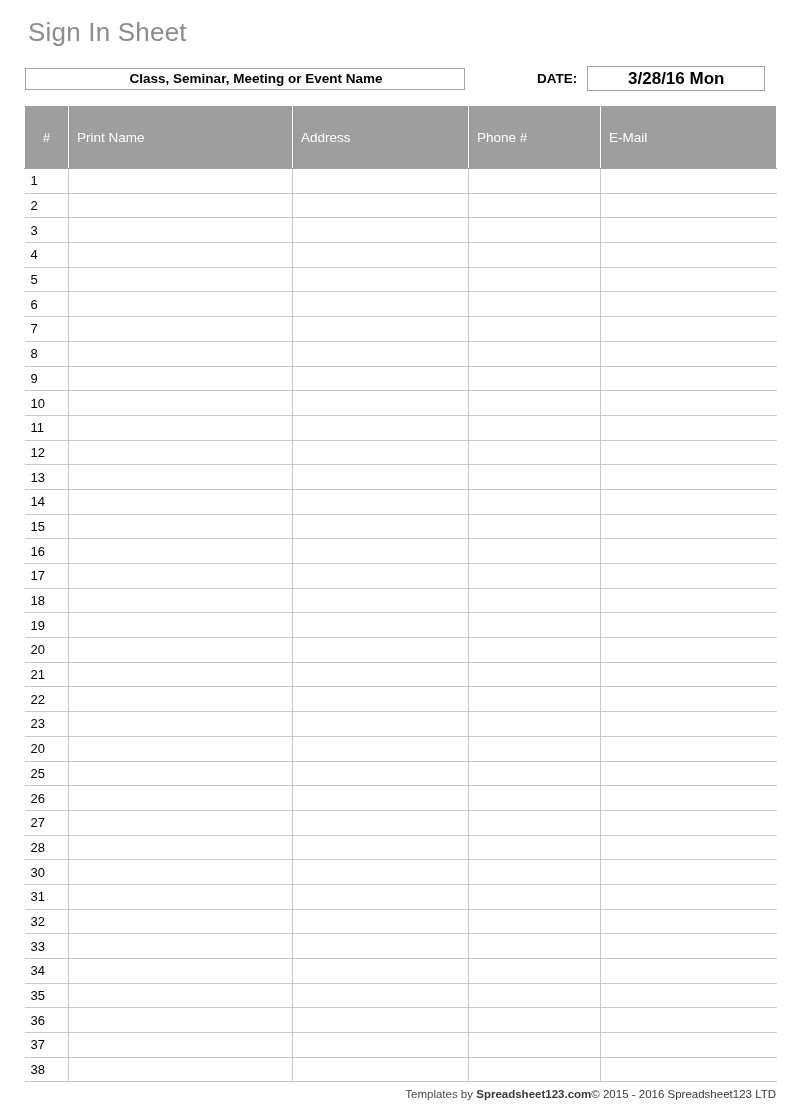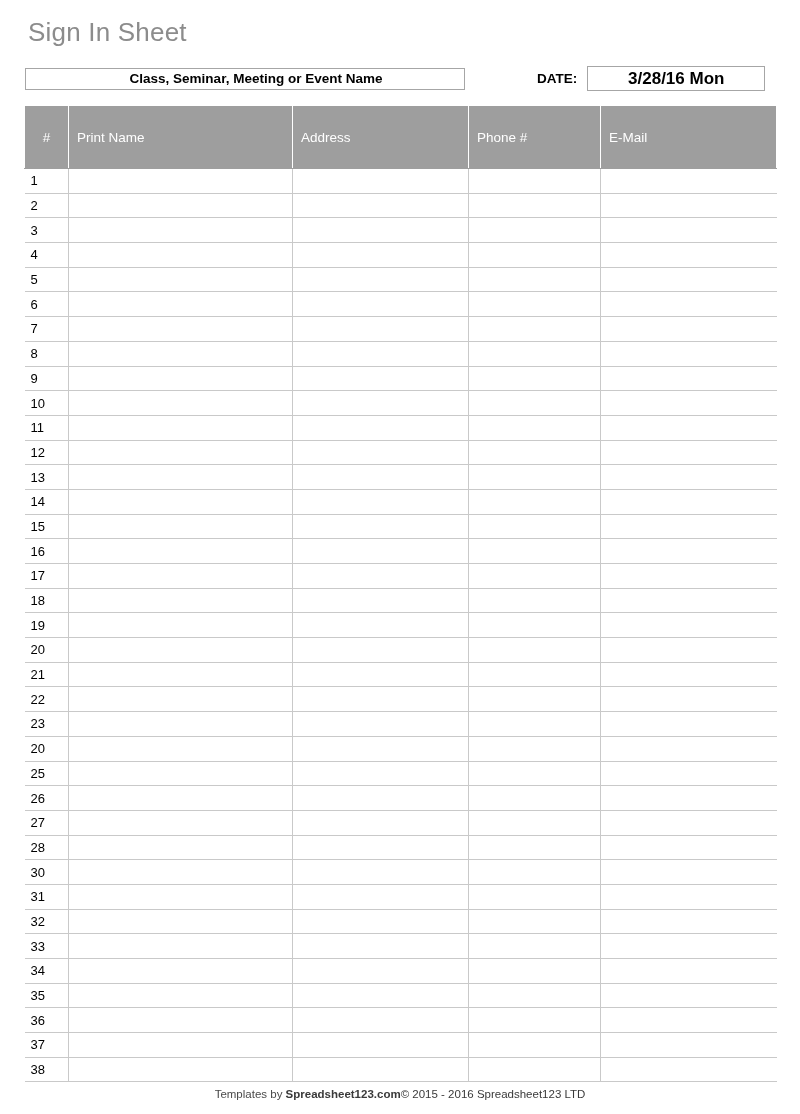--- a/index.html
+++ b/index.html
@@ -115,21 +115,21 @@
   col.c-name { width: 224px; }
   col.c-addr { width: 176px; }
   col.c-phone { width: 132px; }
   col.c-email { width: 176px; }
   .footer {
     position: absolute;
     left: 24px;
     right: 24px;
     bottom: 14px;
     display: flex;
-    justify-content: center;
+    justify-content: flex-end;
     font-size: 11.5px;
     color: #4a4a4a;
   }
   .footer .left span.brand {
     color: #3a3a3a;
     font-weight: bold;
   }
   .footer .right {
     color: #3a3a3a;
   }

